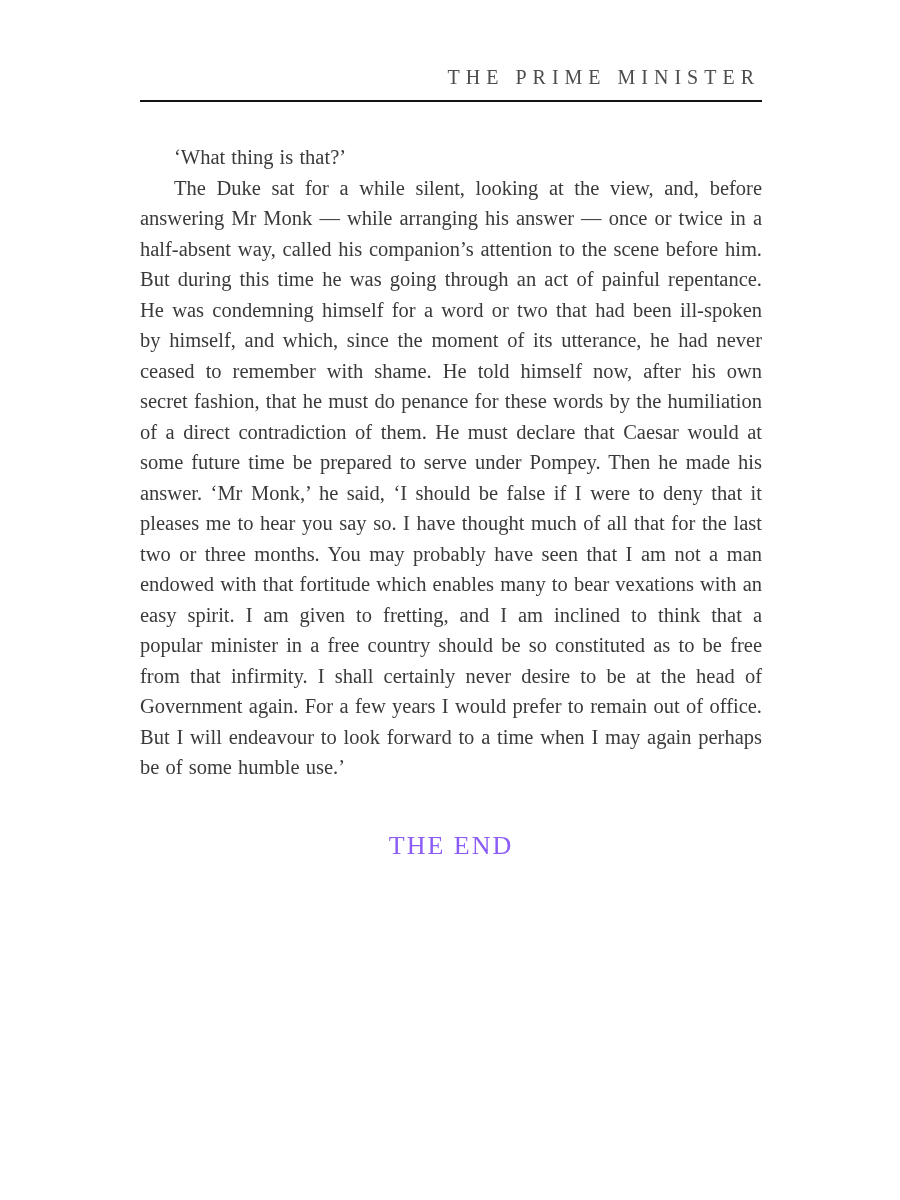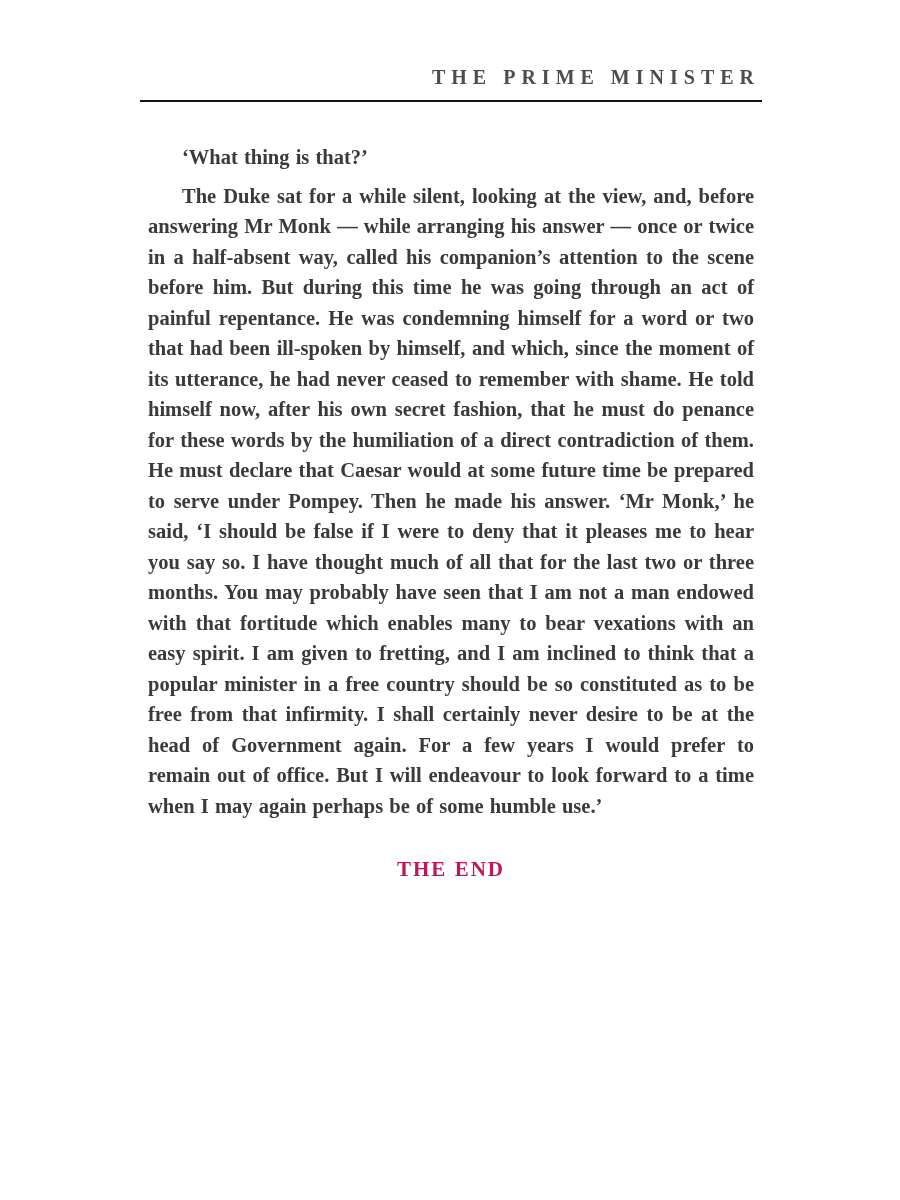--- a/index.html
+++ b/index.html
@@ -9,21 +9,20 @@
   }
   .page {
     position: relative;
     width: 893px;
     height: 1200px;
     background: #ffffff;
     font-family: "Liberation Serif", "DejaVu Serif", serif;
     color: #3a3a3a;
     box-sizing: border-box;
     overflow: hidden;
-    font-weight: bold;
   }
   .content-column {
     position: absolute;
     left: 140px;
     top: 0;
     width: 622px;
   }
   .running-head {
     padding-top: 66px;
   }
@@ -38,34 +37,34 @@
   .head-rule {
     border: none;
     border-top: 2px solid #141414;
     margin: 11px 0 0 0;
     height: 0;
   }
   .body-text {
     margin-top: 40px;
   }
   .body-text p {
-    margin: 8px;
+    margin: 0;
     font-size: 20.5px;
     line-height: 30.5px;
     text-align: justify;
     text-indent: 34px;
     color: #3a3a3a;
     word-spacing: 1px;
   }
   .the-end {
-    margin-top: 36px;
+    margin-top: 48px;
     text-align: center;
-    font-size: 21px;
+    font-size: 26px;
     letter-spacing: 2px;
-    color: #be185d;
+    color: #8b5cf6;
   }
 </style>
 </head>
 <body>
 
 <div class="page">
   <div class="content-column">
 
     <header class="running-head">
       <span class="head-title">THE PRIME MINISTER</span>

